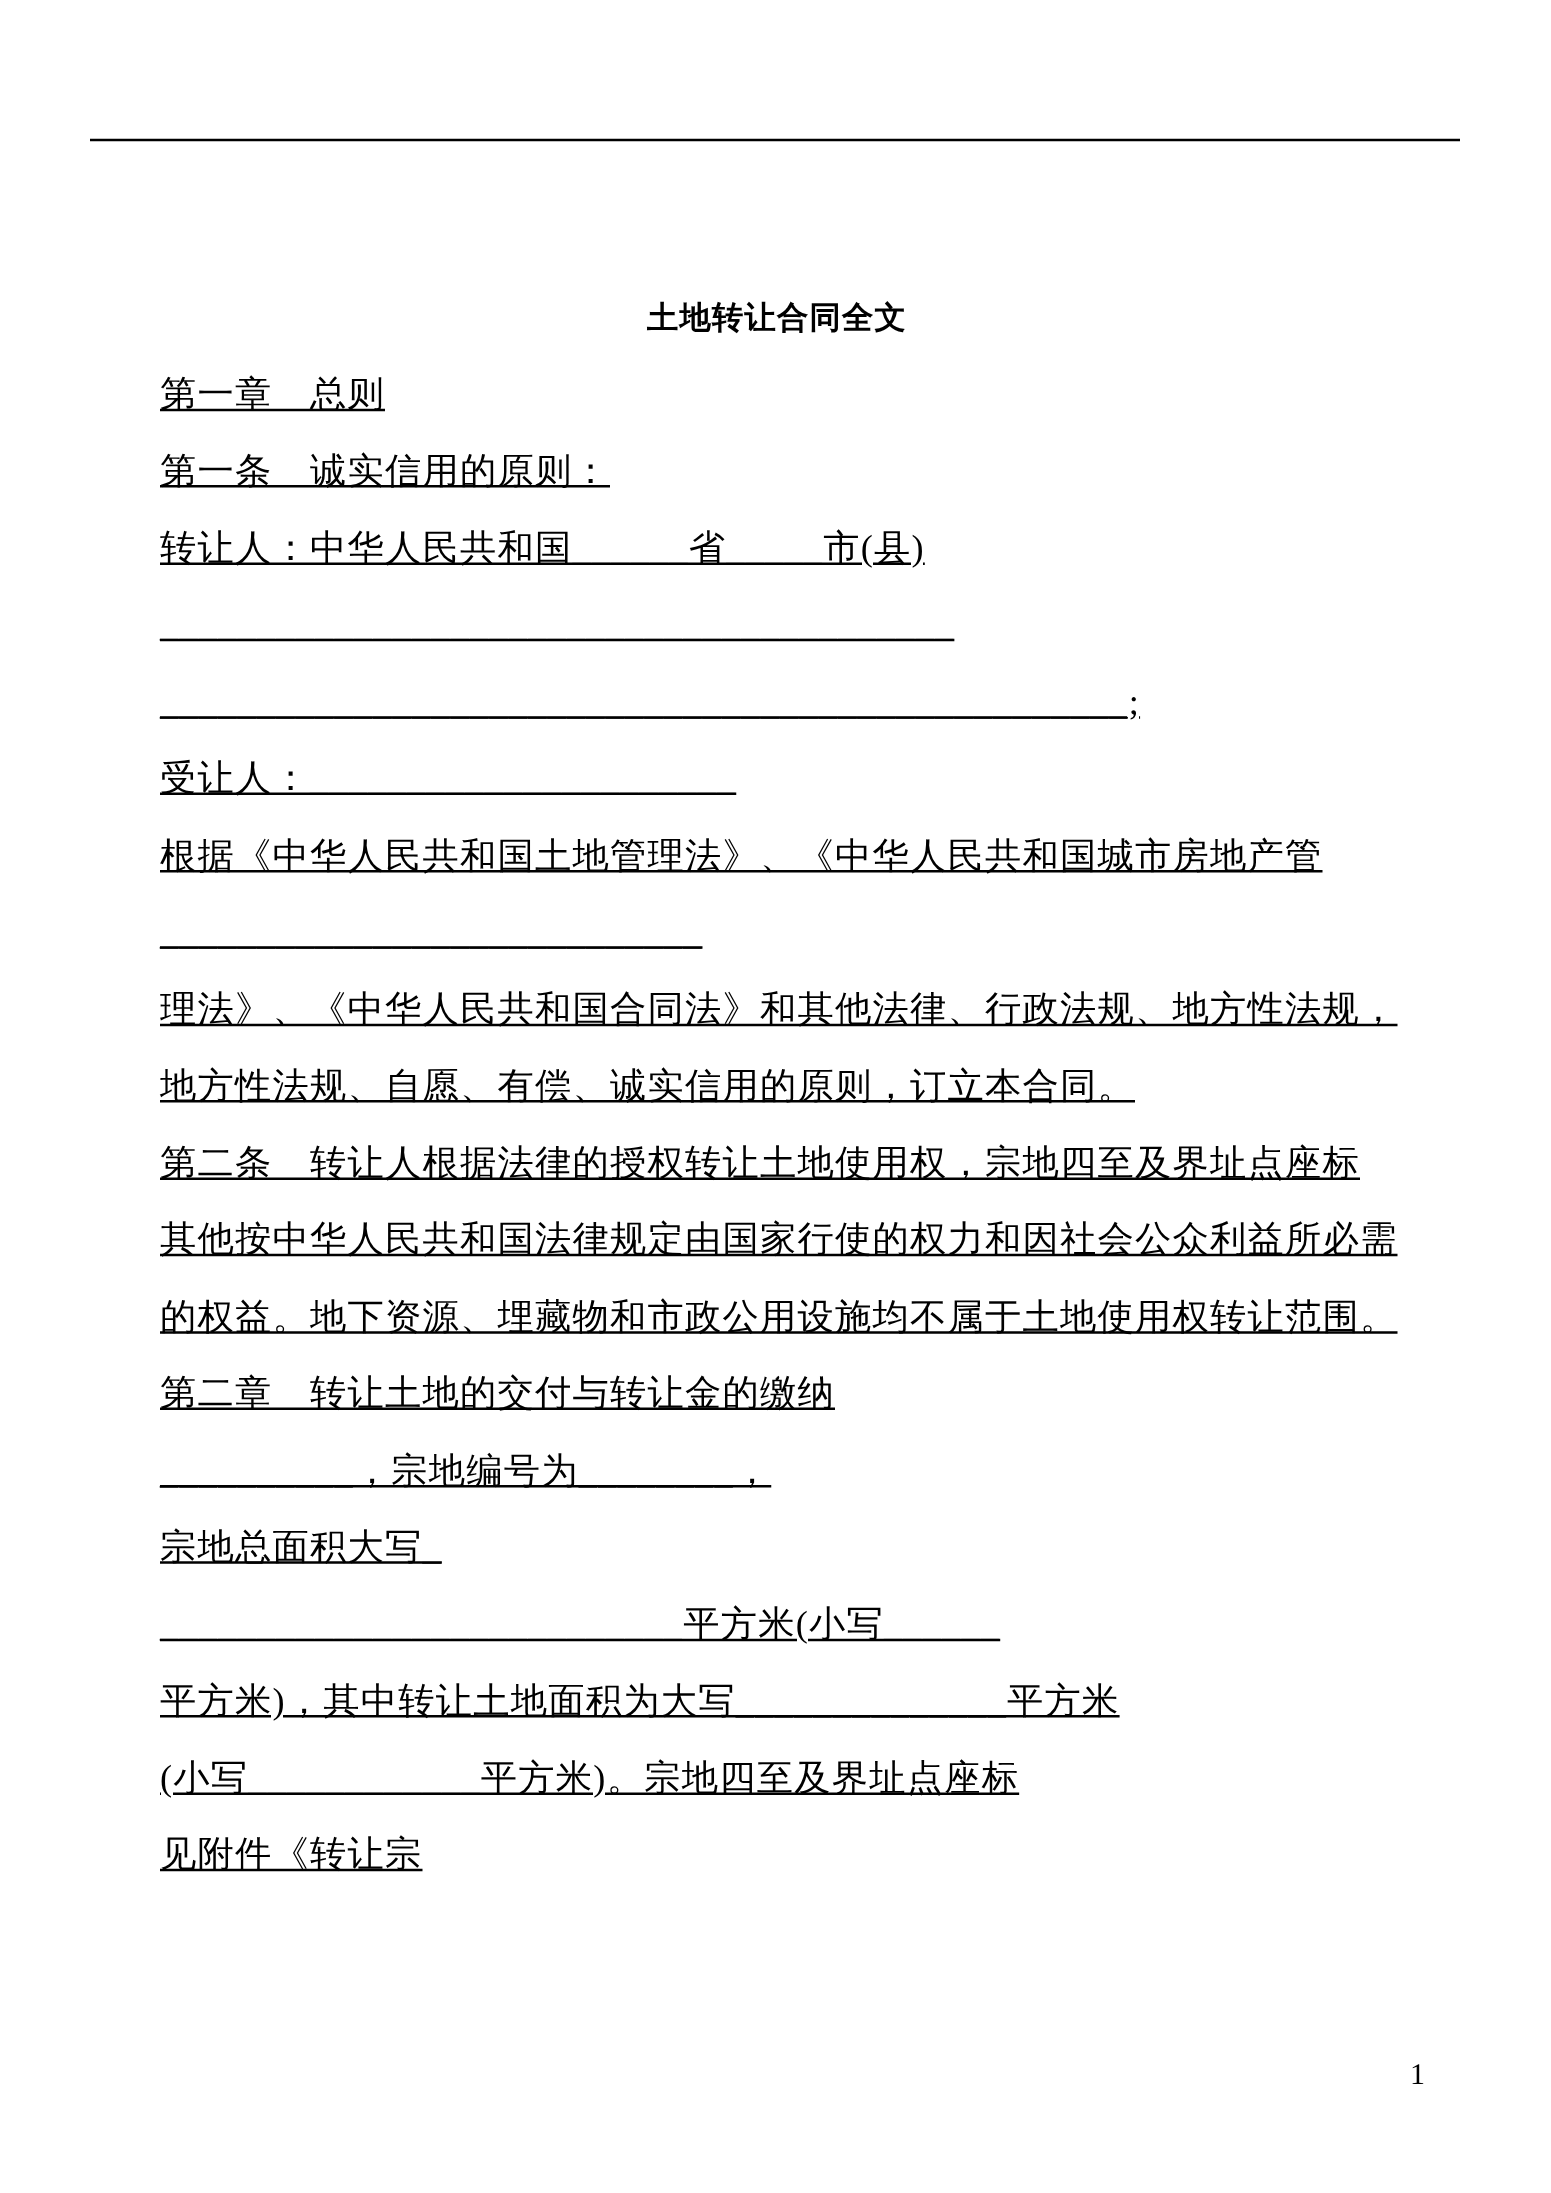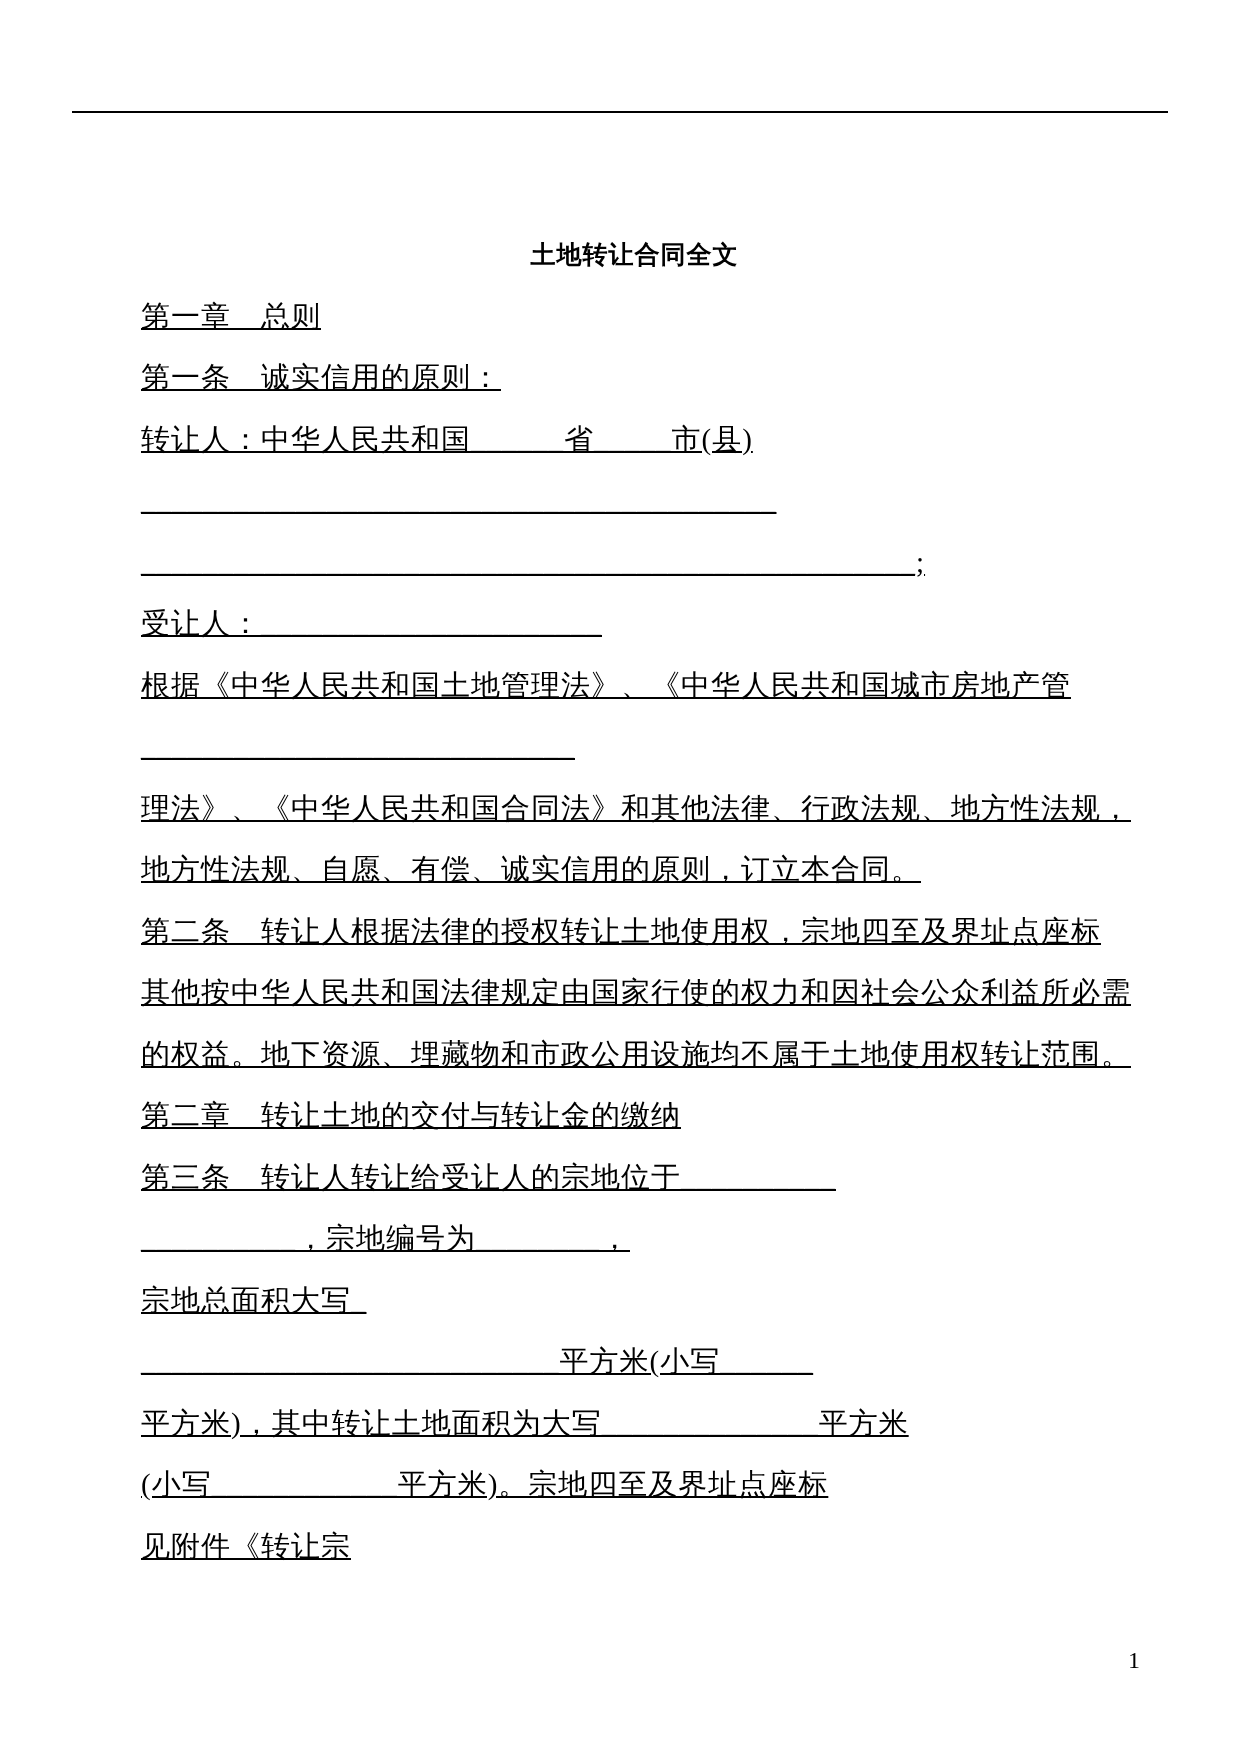--- a/index.html
+++ b/index.html
@@ -19,21 +19,21 @@
   .header-rule {
     position: absolute;
     left: 72px;
     top: 111px;
     width: 1096px;
     height: 0;
     border-top: 2px solid #000000;
   }
   .content {
     position: absolute;
-    left: 141px;
+    left: 128px;
     top: 224px;
     width: 987px;
   }
   .line {
     height: 61.5px;
     line-height: 61.5px;
     font-size: 29px;
     letter-spacing: 1px;
     white-space: pre;
     overflow: visible;
@@ -79,21 +79,20 @@
     <div class="line">__________________________________________________;</div>
     <div class="line">受让人：______________________</div>
     <div class="line">根据《中华人民共和国土地管理法》、《中华人民共和国城市房地产管</div>
     <div class="line">____________________________</div>
     <div class="line">理法》、《中华人民共和国合同法》和其他法律、行政法规、地方性法规，</div>
     <div class="line">地方性法规、自愿、有偿、诚实信用的原则，订立本合同。</div>
     <div class="line">第二条　转让人根据法律的授权转让土地使用权，宗地四至及界址点座标</div>
     <div class="line">其他按中华人民共和国法律规定由国家行使的权力和因社会公众利益所必需</div>
     <div class="line">的权益。地下资源、埋藏物和市政公用设施均不属于土地使用权转让范围。</div>
     <div class="line">第二章　转让土地的交付与转让金的缴纳</div>
-    <div class="line">第三条　转让人转让给受让人的宗地位于__________</div>
     <div class="line">__________，宗地编号为________，</div>
     <div class="line">宗地总面积大写_</div>
     <div class="line">___________________________平方米(小写______</div>
     <div class="line">平方米)，其中转让土地面积为大写______________平方米</div>
     <div class="line">(小写____________平方米)。宗地四至及界址点座标</div>
     <div class="line">见附件《转让宗</div>
   </div>
 
   <div class="page-number">1</div>
 

